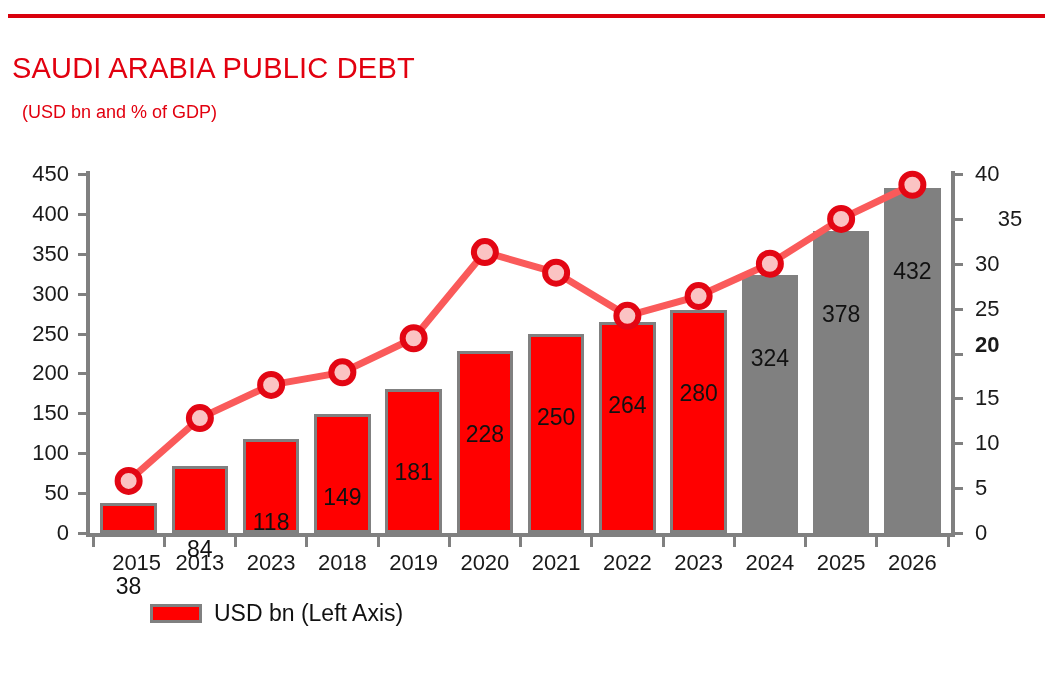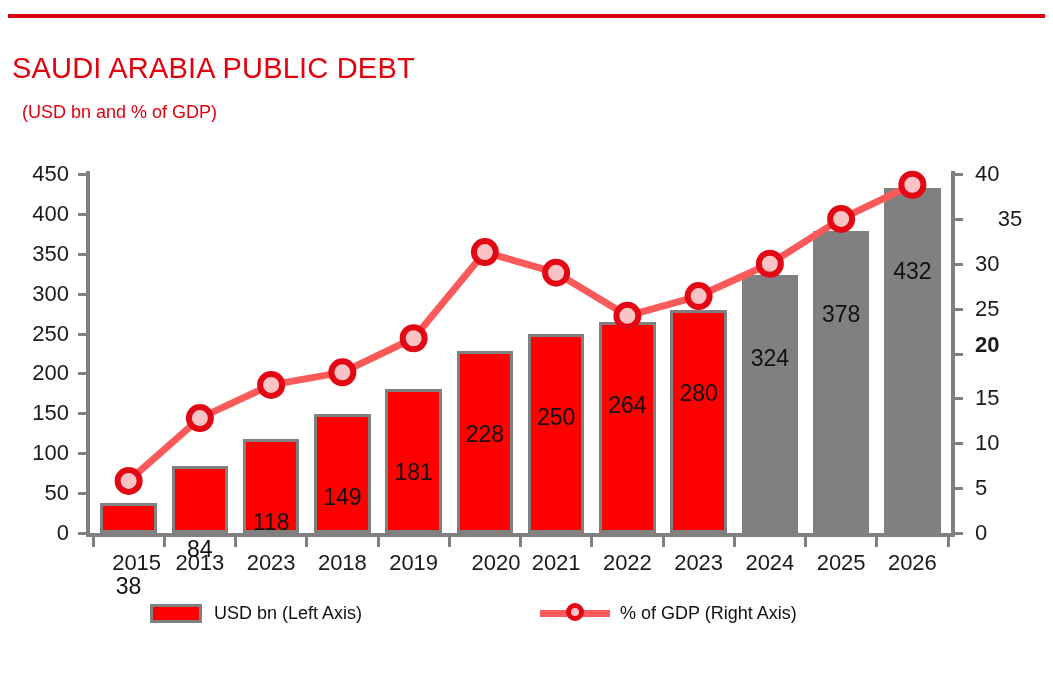--- a/index.html
+++ b/index.html
@@ -167,21 +167,21 @@
   .legend-line-key .lk-dot {
     position: absolute;
     left: 26px; top: 1px;
     width: 18px; height: 18px;
     border-radius: 50%;
     background: #FBC3C3;
     border: 5px solid #E30613;
     box-sizing: border-box;
   }
   .legend-text {
-    font-size: 18px;
+    font-size: 23px;
     color: #111111;
     white-space: nowrap;
   }
 
   
   .source {
     position: absolute;
     left: 22px;
     top: 650px;
     font-size: 21px;
@@ -266,21 +266,21 @@
         <div class="ylabel-right" style="top: 78.75px;">30</div>
         <div class="ylabel-right" style="top: 33.875px; text-align: center;">35</div>
         <div class="ylabel-right" style="top: -11px;">40</div>
       </div>
     <div id="labels-x">
         <div class="xlabel" style="left: 8px; width: 71.25px;">2015</div>
         <div class="xlabel" style="left: 71.25px; width: 71.25px;">2013</div>
         <div class="xlabel" style="left: 142.5px; width: 71.25px;">2023</div>
         <div class="xlabel" style="left: 213.75px; width: 71.25px;">2018</div>
         <div class="xlabel" style="left: 285px; width: 71.25px;">2019</div>
-        <div class="xlabel" style="left: 356.25px; width: 71.25px; text-align: right;">2020</div>
+        <div class="xlabel" style="left: 356.25px; width: 71.25px;">2020</div>
         <div class="xlabel" style="left: 427.5px; width: 71.25px;">2021</div>
         <div class="xlabel" style="left: 498.75px; width: 71.25px;">2022</div>
         <div class="xlabel" style="left: 570px; width: 71.25px;">2023</div>
         <div class="xlabel" style="left: 641.25px; width: 71.25px;">2024</div>
         <div class="xlabel" style="left: 712.5px; width: 71.25px;">2025</div>
         <div class="xlabel" style="left: 783.75px; width: 71.25px;">2026</div>
       </div>
 
     <div id="bars">
         <div class="bar actual" style="left: 7.48125px; top: 328.684px; width: 56.2875px; height: 30.3156px;"></div>
@@ -326,22 +326,15 @@
         <circle cx="748.125" cy="44.875" r="11" fill="#FBC3C3" stroke="#E30613" stroke-width="6"></circle>
         <circle cx="819.375" cy="10.769999999999982" r="11" fill="#FBC3C3" stroke="#E30613" stroke-width="6"></circle>
       </svg>
   </div>
 
   <div class="legend">
     <div class="legend-item bar-key">
       <span class="legend-swatch"></span>
       <span class="legend-text">USD bn (Left Axis)</span>
     </div>
-    <div class="legend-item line-key">
-      <span class="legend-line-key">
-        <span class="lk-line"></span>
-        <span class="lk-dot"></span>
-      </span>
-      <span class="legend-text">%  of GDP (Right Axis)</span>
-    </div>
   </div>
 
 </div>
 
 </body></html>

